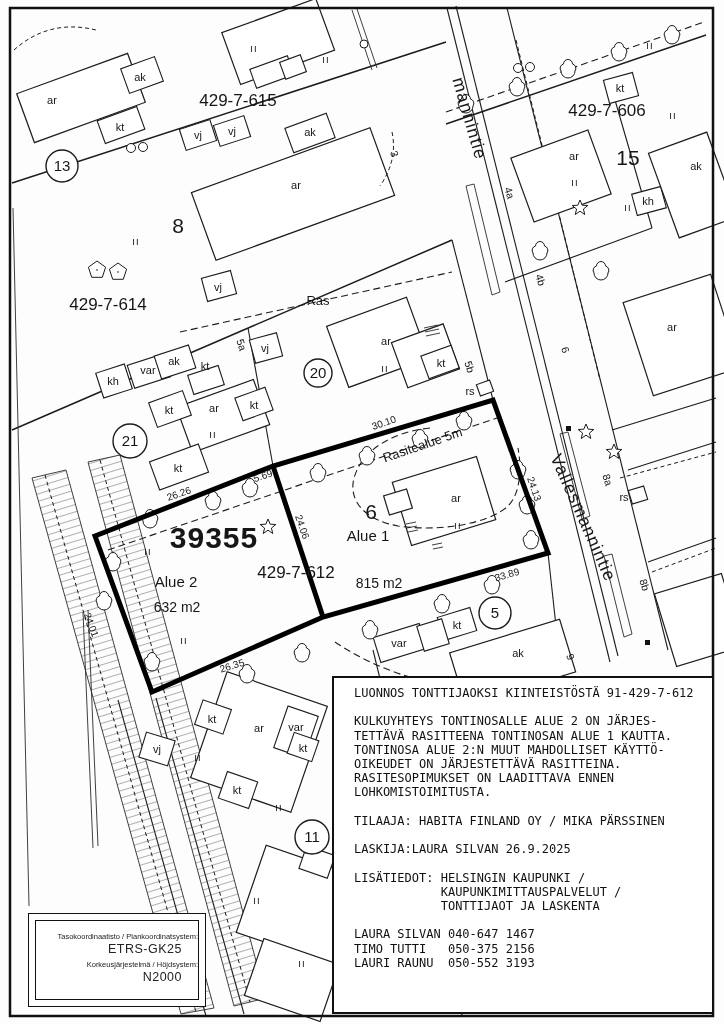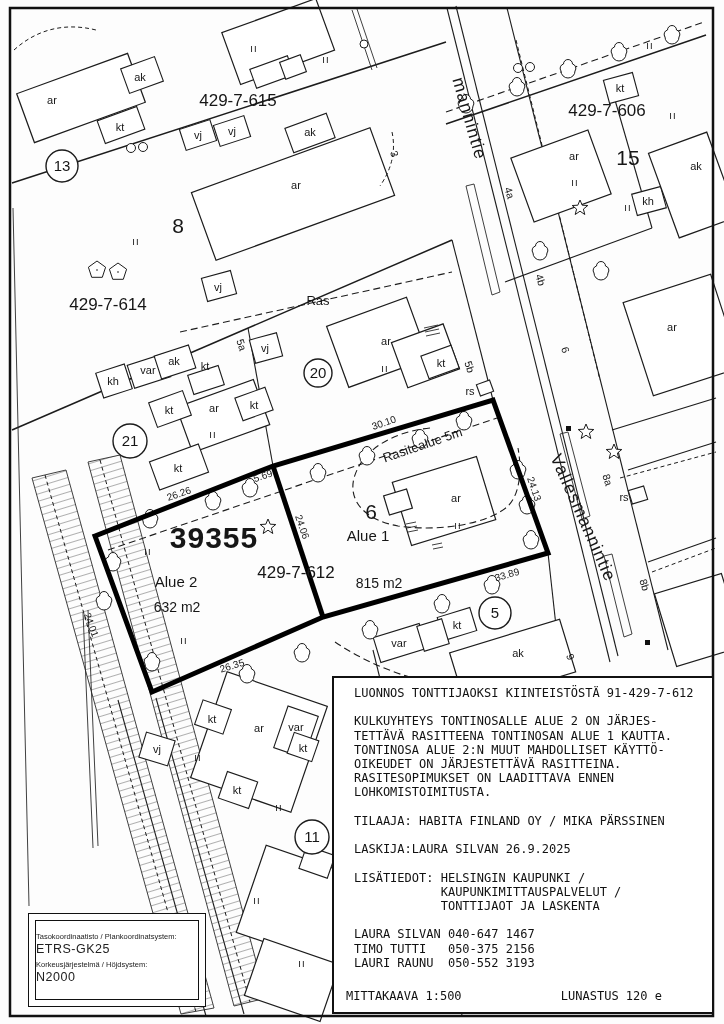--- a/index.html
+++ b/index.html
@@ -33,24 +33,24 @@
   .notes-box{position:absolute;left:332px;top:676px;width:382px;height:338px;
              background:#fff;border:2px solid #111;box-sizing:border-box;}
   .notes-pre{margin:0;padding:8px 10px 0 20px;font-family:"DejaVu Sans Mono",monospace;
              font-size:12px;line-height:14.2px;color:#111;white-space:pre;}
   .notes-bottom{position:absolute;left:12px;right:50px;bottom:9px;display:flex;
                 justify-content:space-between;font-family:"DejaVu Sans Mono",monospace;
                 font-size:12px;color:#111;}
   .coord-box{position:absolute;left:28px;top:913px;width:178px;height:94px;
              background:#fff;border:1.6px solid #111;box-sizing:border-box;}
   .coord-inner{position:absolute;left:6px;top:6px;right:6px;bottom:6px;border:1px solid #111;
-               display:flex;flex-direction:column;justify-content:center;align-items:flex-start;
+               display:flex;flex-direction:column;justify-content:center;align-items:flex-end;
                text-align:center;color:#222;}
   .coord-small{font-size:7.5px;}
-  .coord-val{font-size:12.5px;margin:1px 6px 4px 0;letter-spacing:0.5px;}
+  .coord-val{font-size:12.5px;margin:1px 16px 4px 0;letter-spacing:0.5px;}
 </style>
 </head>
 <body>
 
 <div class="page">
 
 <svg width="724" height="1024" viewBox="0 0 724 1024">
   <defs>
     <pattern id="rungs" width="7" height="7" patternUnits="userSpaceOnUse" patternTransform="rotate(-17)">
       <line x1="0" y1="0" x2="7" y2="0" stroke="#3a3a3a" stroke-width="0.8"></line>
@@ -357,24 +357,20 @@
 
 LASKIJA:LAURA SILVAN 26.9.2025
 
 LISÄTIEDOT: HELSINGIN KAUPUNKI /
             KAUPUNKIMITTAUSPALVELUT /
             TONTTIJAOT JA LASKENTA
 
 LAURA SILVAN 040-647 1467
 TIMO TUTTI   050-375 2156
 LAURI RAUNU  050-552 3193</pre>
-  <div class="notes-bottom">
-    <span>MITTAKAAVA 1:500</span>
-    <span>LUNASTUS 120 e</span>
-  </div>
 </div>
 
 <div class="coord-box">
   <div class="coord-inner">
     <div class="coord-small">Tasokoordinaatisto / Plankoordinatsystem:</div>
     <div class="coord-val">ETRS-GK25</div>
     <div class="coord-small">Korkeusjärjestelmä / Höjdsystem:</div>
     <div class="coord-val">N2000</div>
   </div>
 </div>

